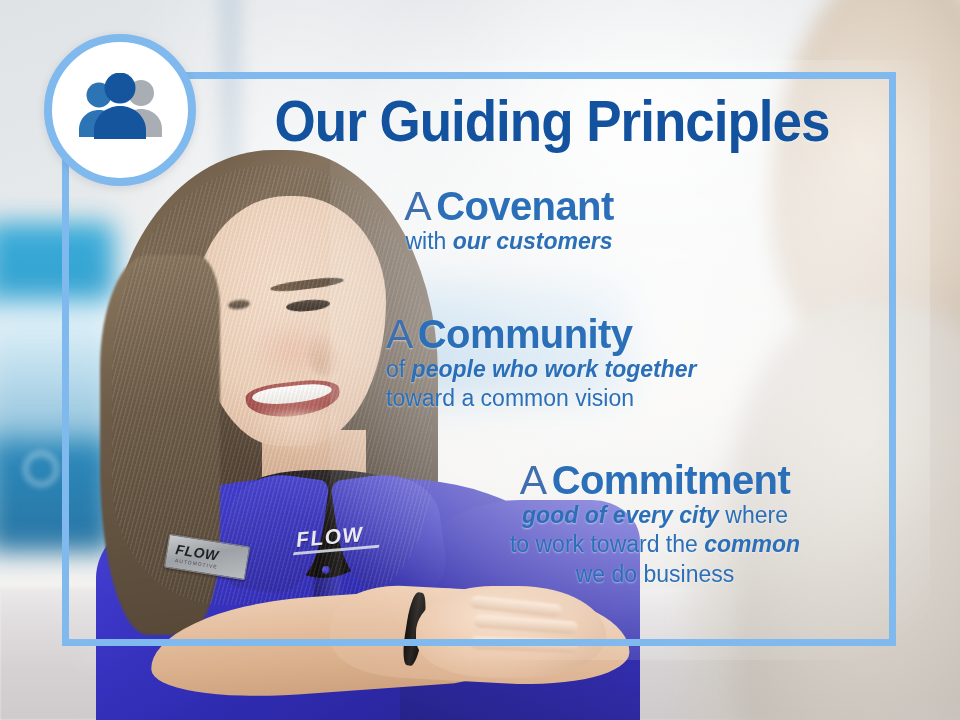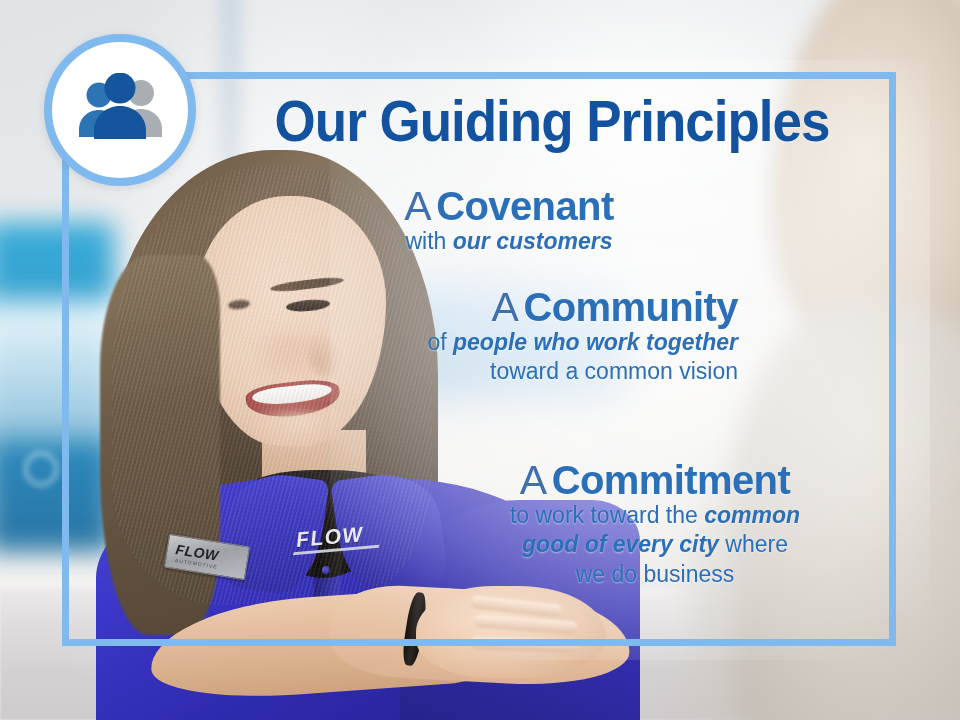--- a/index.html
+++ b/index.html
@@ -295,21 +295,21 @@
   .lead .word{font-weight:bold;color:#2a6fb8;font-size:40px;letter-spacing:-.6px;}
   .sub{
     font-family:"Liberation Sans", sans-serif;
     font-size:23px;line-height:1.28;color:#2a6fb8;
     white-space:nowrap;
   }
   .sub b{font-weight:bold;font-style:italic;}
 
   
   #b-covenant{left:344px;top:186px;width:330px;text-align:center;}
-  #b-community{left:386px;top:287px;width:352px;text-align:right;}
+  #b-community{left:386px;top:314px;width:352px;text-align:left;}
   #b-commitment{left:440px;top:460px;width:430px;text-align:center;}
   #b-commitment .sub{text-align:center;}
 </style>
 </head>
 <body>
 
 <div class="poster">
 
   <div class="photo">
     <div class="bg-base"></div>
@@ -404,19 +404,19 @@
         <div><span>toward a common vision</span></div>
       </div>
   </div>
 
   <div class="block" id="b-commitment">
     <div class="lead">
       <span class="art">A</span>
       <span class="word">Commitment</span>
     </div>
     <div class="sub">
+        <div><b>good of every city</b><span> where</span></div>
         <div><span>to work toward the </span><b>common</b></div>
-        <div><b>good of every city</b><span> where</span></div>
         <div><span>we do business</span></div>
       </div>
   </div>
 
 </div>
 
 </body></html>

